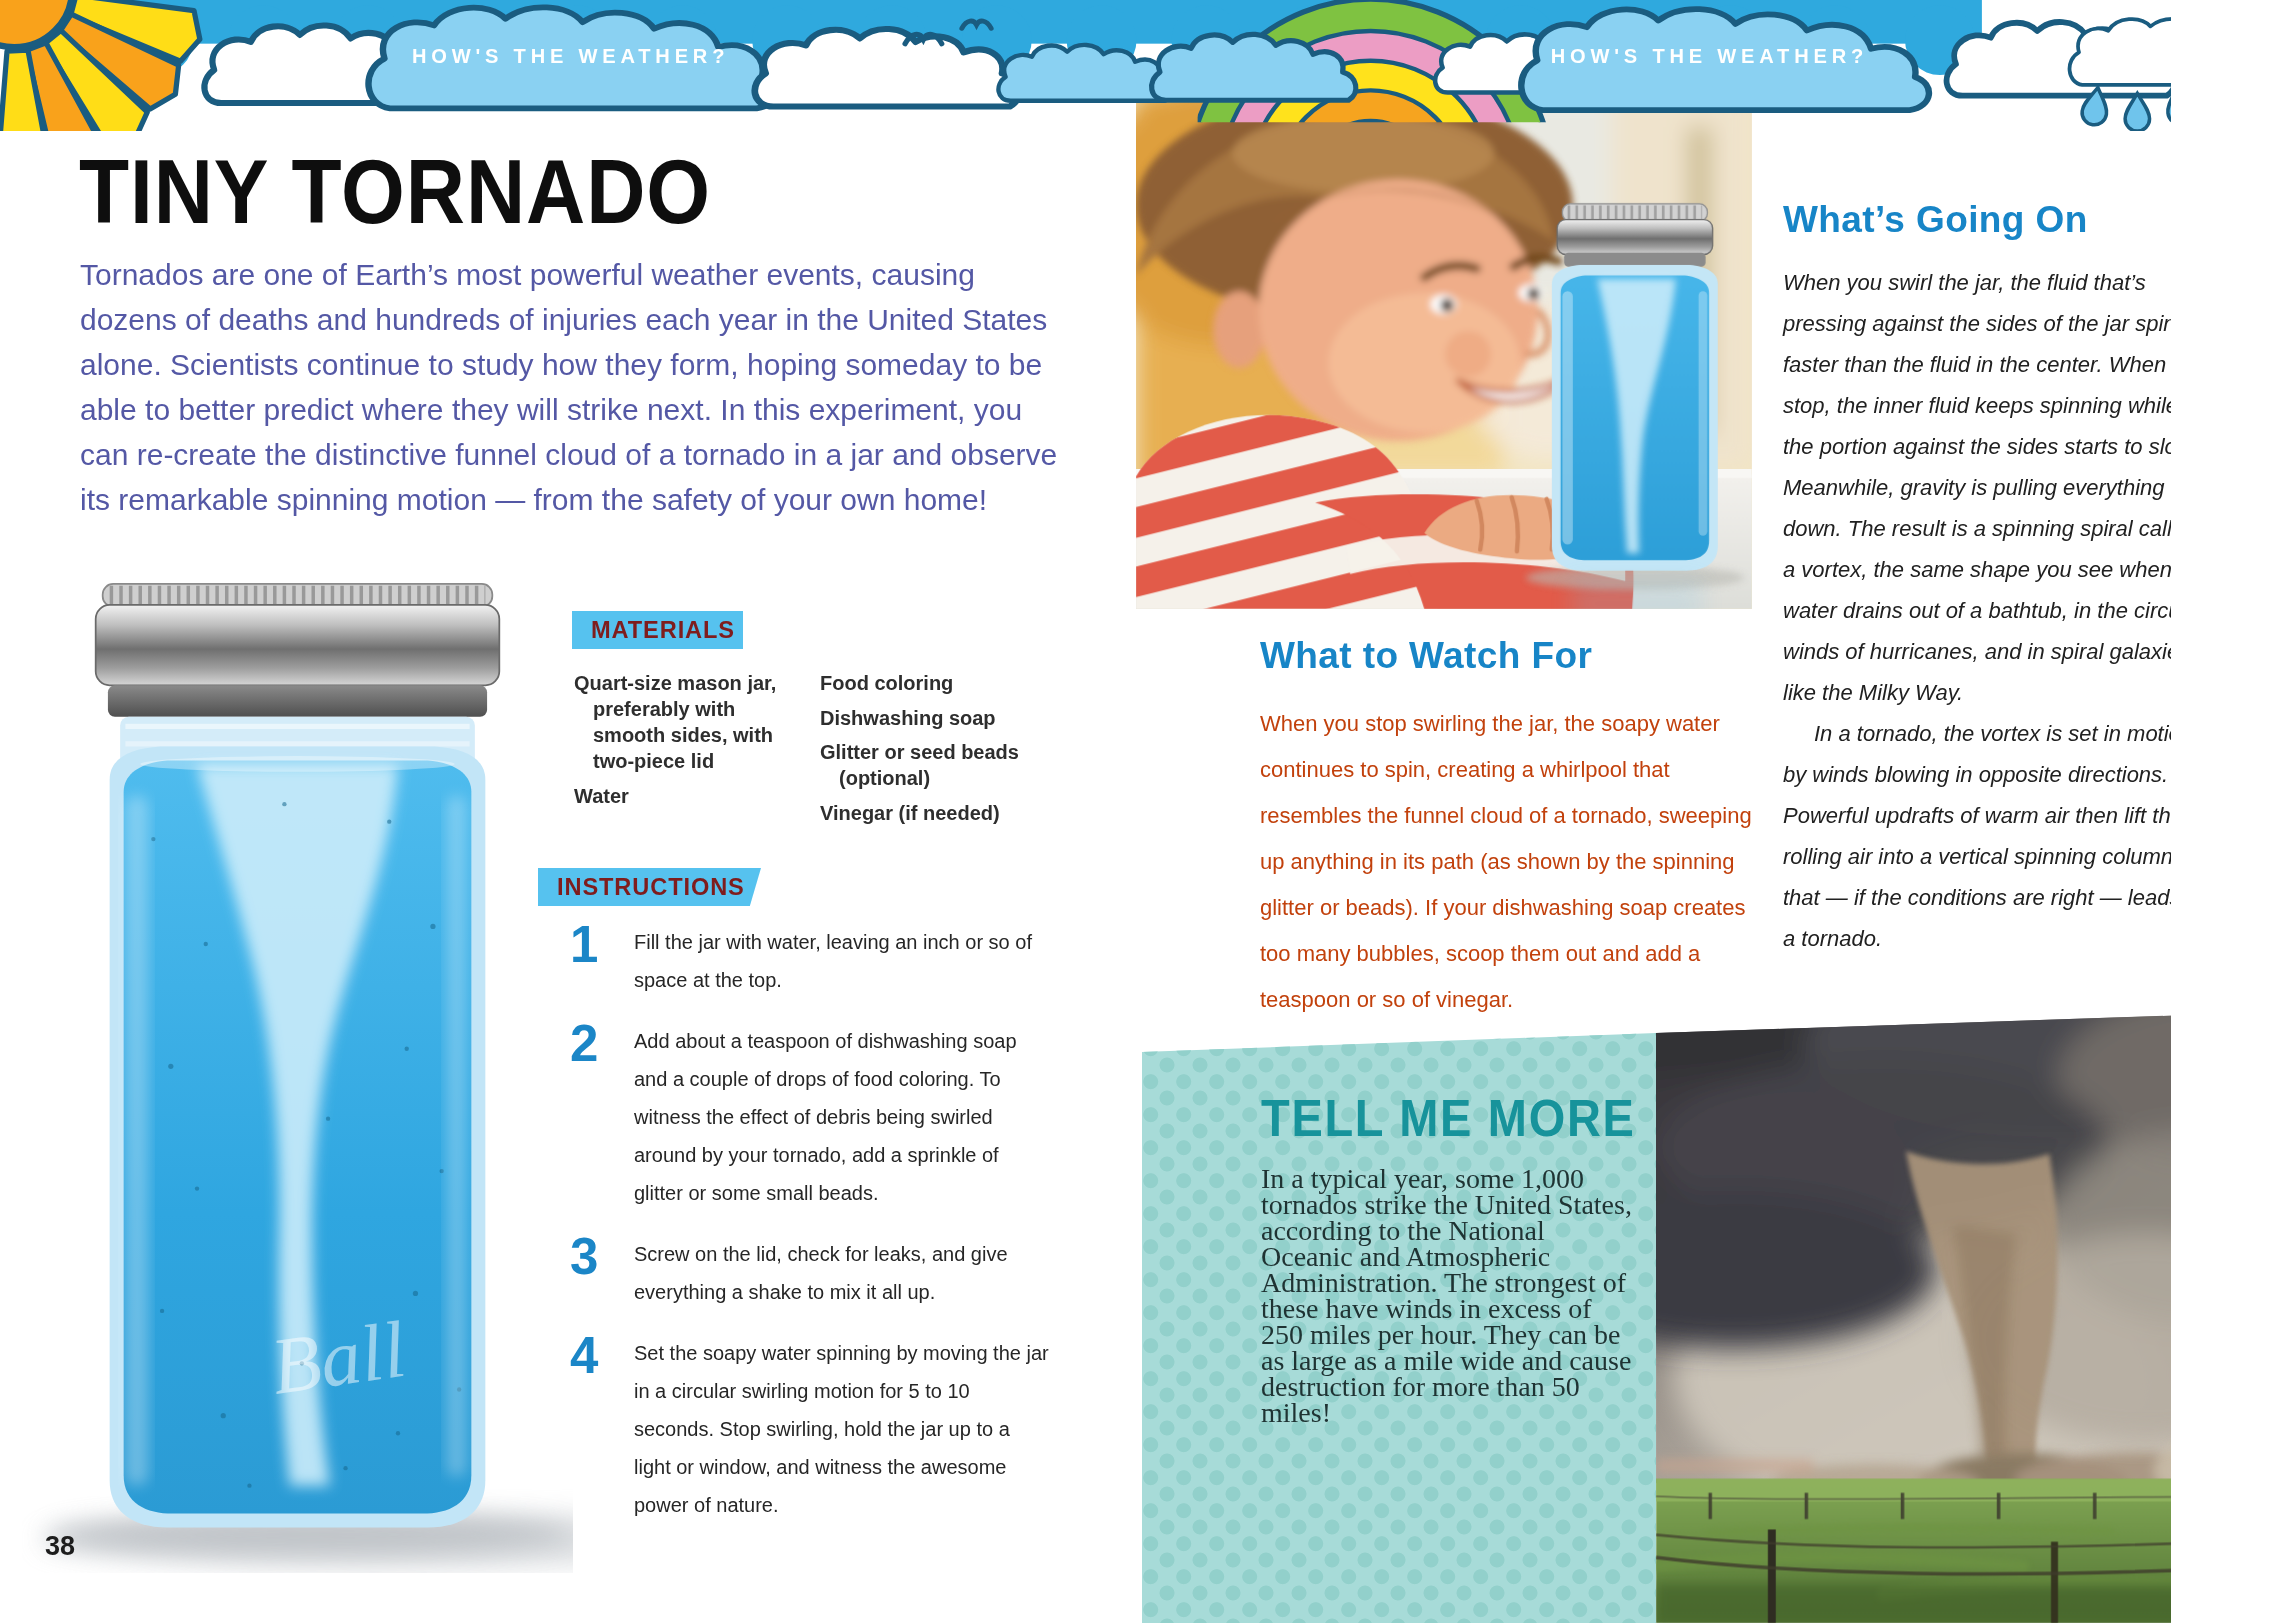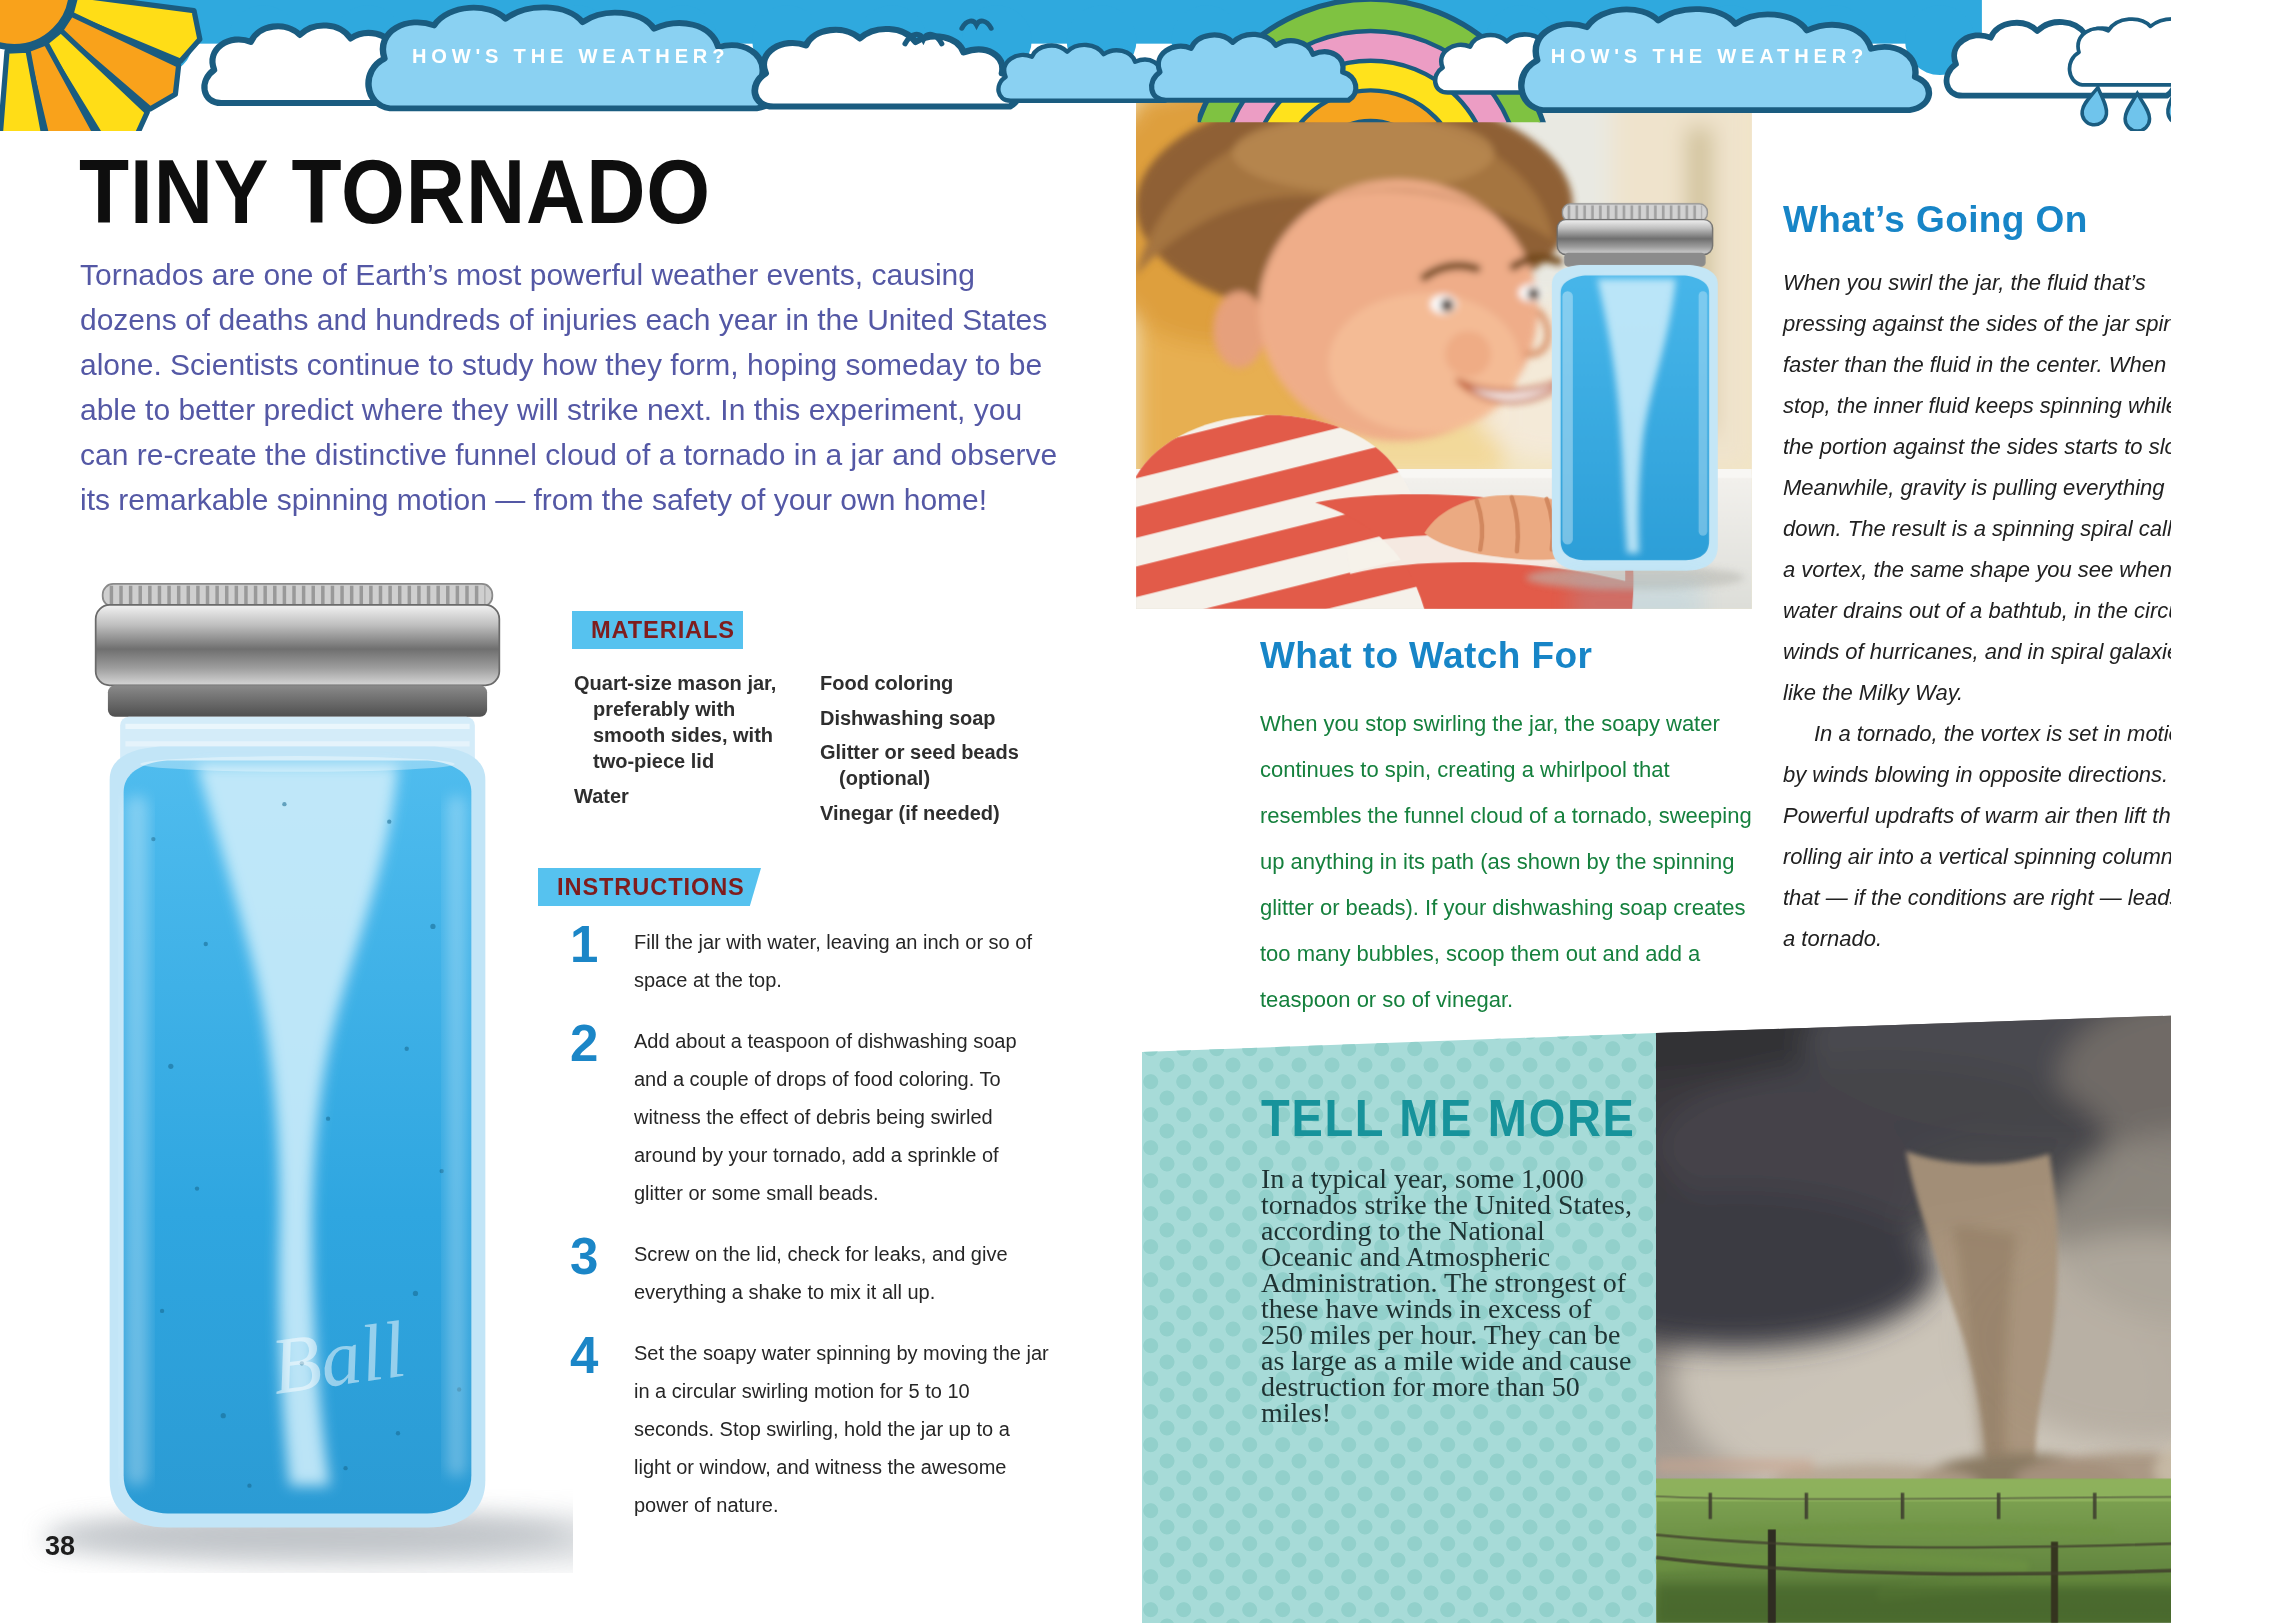--- a/index.html
+++ b/index.html
@@ -31,21 +31,21 @@
   .steps{left:570px;top:923px;width:482px;}
   .step{display:flex;margin-bottom:23px;}
   .step-num{width:56px;flex:0 0 56px;font-size:51px;font-weight:bold;color:#1B86C7;line-height:0.85;}
   .step-text{font-size:20px;line-height:38px;color:#262626;margin-left:8px;}
   .folio-left{left:45px;top:1531px;font-size:27px;font-weight:bold;color:#1D1D1D;}
 
   
   .boy-photo{left:1136px;top:92px;width:616px;height:517px;z-index:1;}
   .section-heading{font-weight:bold;color:#1785C7;font-size:37px;letter-spacing:0.4px;}
   .watch-heading{left:1260px;top:635px;}
-  .watch-body{left:1260px;top:701px;width:505px;font-size:22px;line-height:46px;color:#15803d;}
+  .watch-body{left:1260px;top:701px;width:505px;font-size:22px;line-height:46px;color:#c2410c;}
   .going-heading{left:1783px;top:199px;}
   .going-body{left:1783px;top:262px;width:430px;font-size:22px;line-height:41px;color:#212121;}
   .going-body p{margin:0;font-style:italic;}
   .going-body p.indent{text-indent:31px;}
 
   
   .band{left:1142px;top:1007px;width:1131px;height:616px;}
   .tmm-box{position:absolute;left:0;top:0;width:514px;height:616px;
      background-color:#A7DBD8;
      background-image:radial-gradient(circle at 8.7px 8.7px,#92D0CB 7px,rgba(0,0,0,0) 7.9px),

